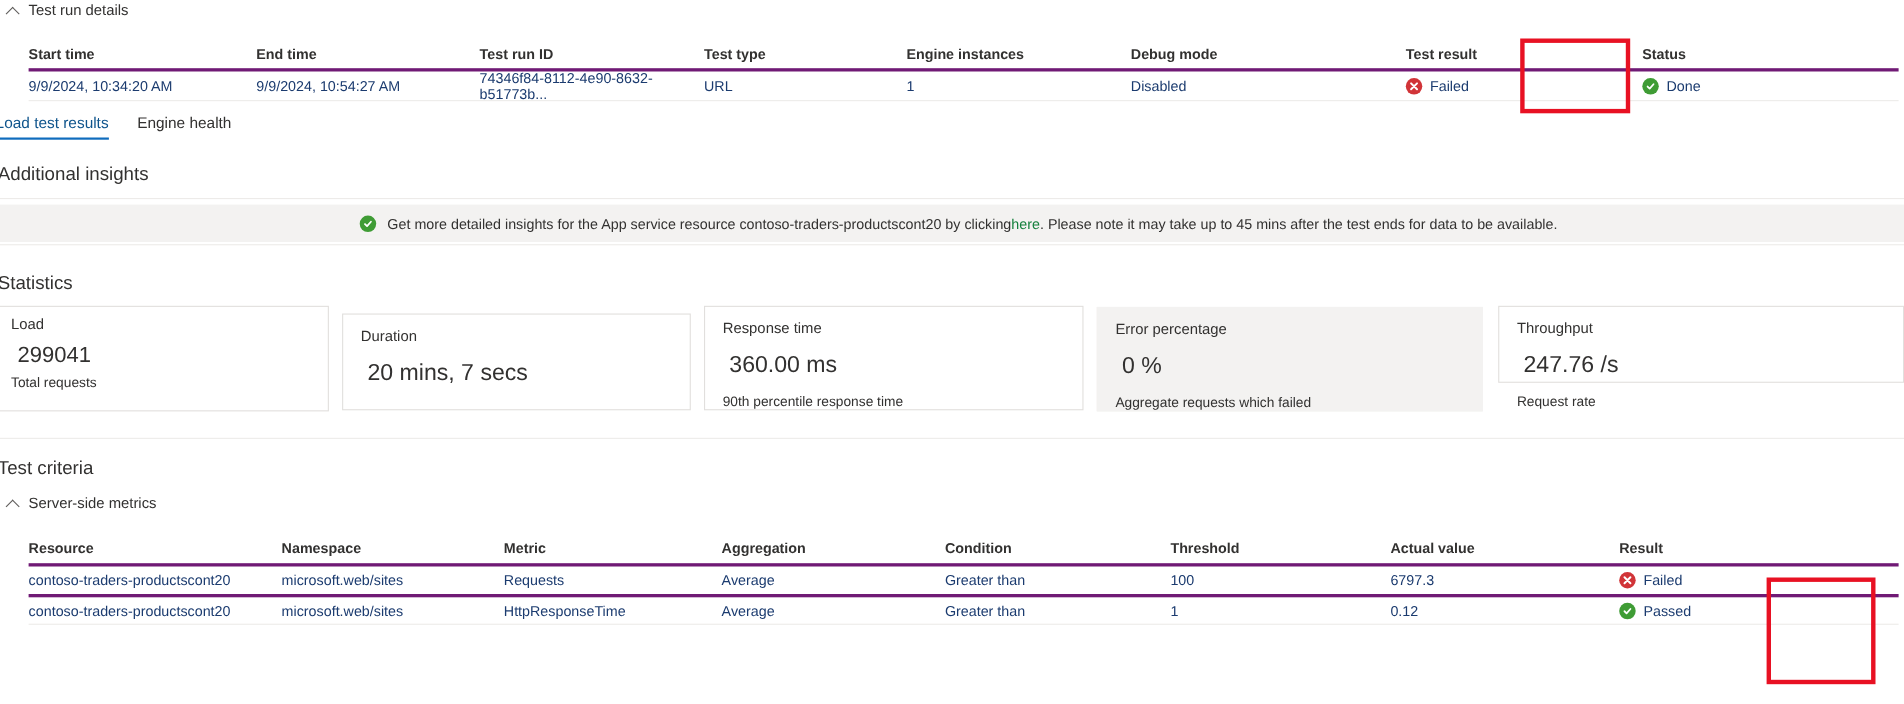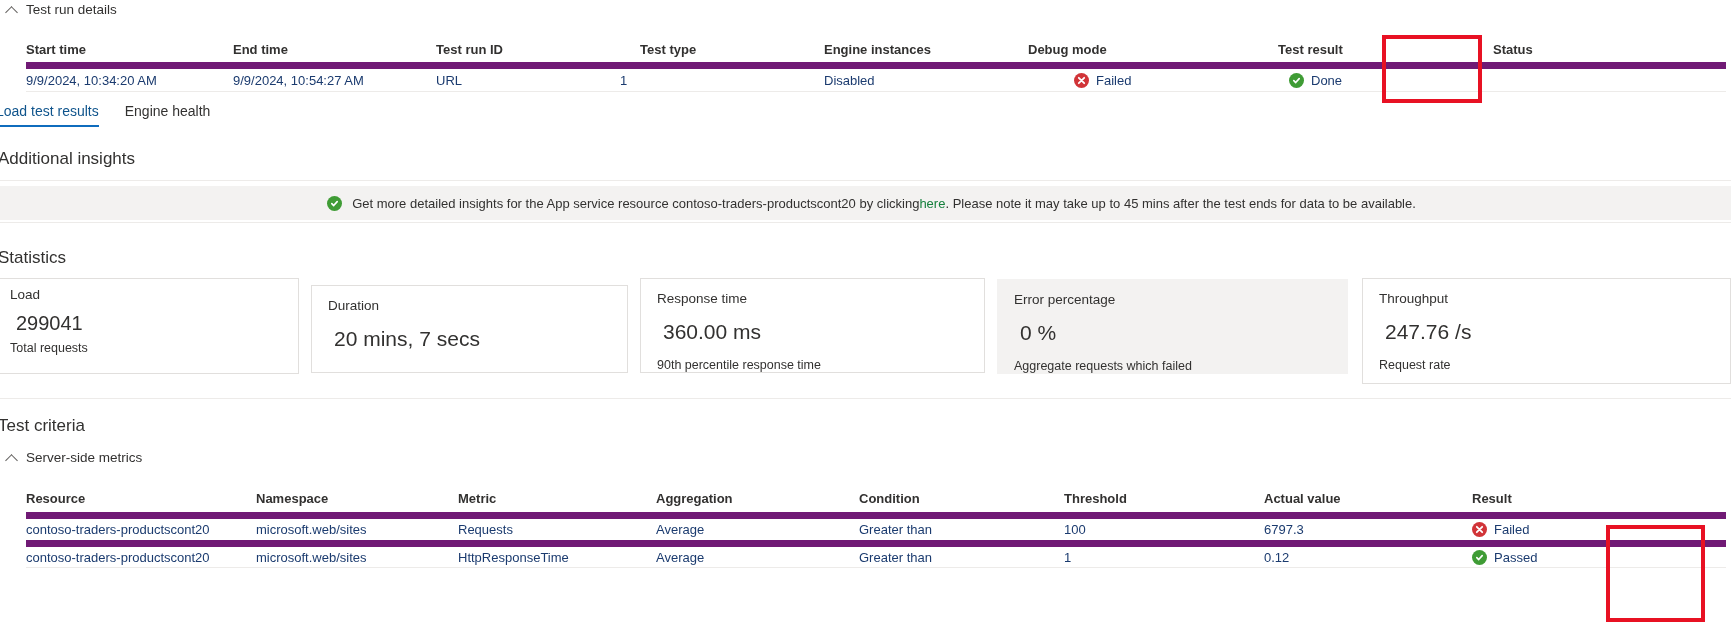--- a/index.html
+++ b/index.html
@@ -30,21 +30,21 @@
   #trd-header {
     position: absolute; left: 6px; top: 2px;
     display: flex; align-items: center; gap: 8px;
     font-size: 13.5px; color: #323130;
   }
   #trd-table {
     position: absolute; left: 26px; top: 36px; width: 1700px;
   }
   .trow { display: flex; align-items: center; }
   .thead { height: 26px; font-size: 13px; color: #323130; font-weight: 600; }
-  .tbody { height: 30px; font-size: 13px; color: #1b3b6f; border-top: 7px solid #701a75; }
+  .tbody { height: 30px; font-size: 13px; color: #1b3b6f; border-top: 3px solid #701a75; }
   .tbody.last { border-bottom: 1px solid #edebe9; }
   #trd-table .c0 { width: 207px; }
   #trd-table .c1 { width: 203px; }
   #trd-table .c2 { width: 204px; }
   #trd-table .c3 { width: 184px; }
   #trd-table .c4 { width: 204px; }
   #trd-table .c5 { width: 203px; }
   #trd-table .c6 { width: 215px; margin-left: 47px; }
   #trd-table .c7 { width: 200px; }
   .cell { display: flex; align-items: center; gap: 7px; padding-right: 8px; }
@@ -102,21 +102,21 @@
   .stat-label { font-size: 13.5px; color: #323130; }
   .stat-value { font-size: 21px; color: #323130; margin: 14px 0 0 6px; }
   .stat-sub { font-size: 12.5px; color: #323130; margin-top: 14px; }
 
   #card-0 { left: -7px;  top: 278px; width: 306px; height: 96px; padding-top: 8px; }
   #card-0 .stat-value { font-size: 20px; margin-top: 10px; }
   #card-0 .stat-sub { margin-top: 6px; }
   #card-1 { left: 311px; top: 285px; width: 317px; height: 88px; }
   #card-2 { left: 640px; top: 278px; width: 345px; height: 95px; }
   #card-3 { left: 997px; top: 279px; width: 351px; height: 95px; }
-  #card-4 { left: 1362px;top: 278px; width: 369px; height: 106px; }
+  #card-4 { left: 1362px;top: 278px; width: 369px; height: 70px; }
 
   
   #crit-title { position: absolute; left: -2px; top: 416px; }
   #crit-group {
     position: absolute; left: 6px; top: 450px;
     display: flex; align-items: center; gap: 8px; font-size: 13.5px;
   }
   #crit-table { position: absolute; left: 26px; top: 484px; width: 1700px; }
   #crit-table .k0 { width: 230px; }
   #crit-table .k1 { width: 202px; }
@@ -146,20 +146,21 @@
       <div class="cell c2">Test run ID</div>
       <div class="cell c3">Test type</div>
       <div class="cell c4">Engine instances</div>
       <div class="cell c5">Debug mode</div>
       <div class="cell c6">Test result</div>
       <div class="cell c7">Status</div>
     </div>
     <div class="trow tbody last">
       <div class="cell c0">9/9/2024, 10:34:20 AM</div>
       <div class="cell c1">9/9/2024, 10:54:27 AM</div>
+      <div class="cell c2">74346f84-8112-4e90-8632-b51773b...</div>
       <div class="cell c3">URL</div>
       <div class="cell c4">1</div>
       <div class="cell c5">Disabled</div>
       <div class="cell c6">
         <span class="status-icon fail">
           <svg width="9" height="9" viewBox="0 0 10 10">
               <path d="M2 2 L8 8 M8 2 L2 8" stroke="#fff" stroke-width="2" stroke-linecap="round"></path>
             </svg>
         </span>
         <span>Failed</span>

